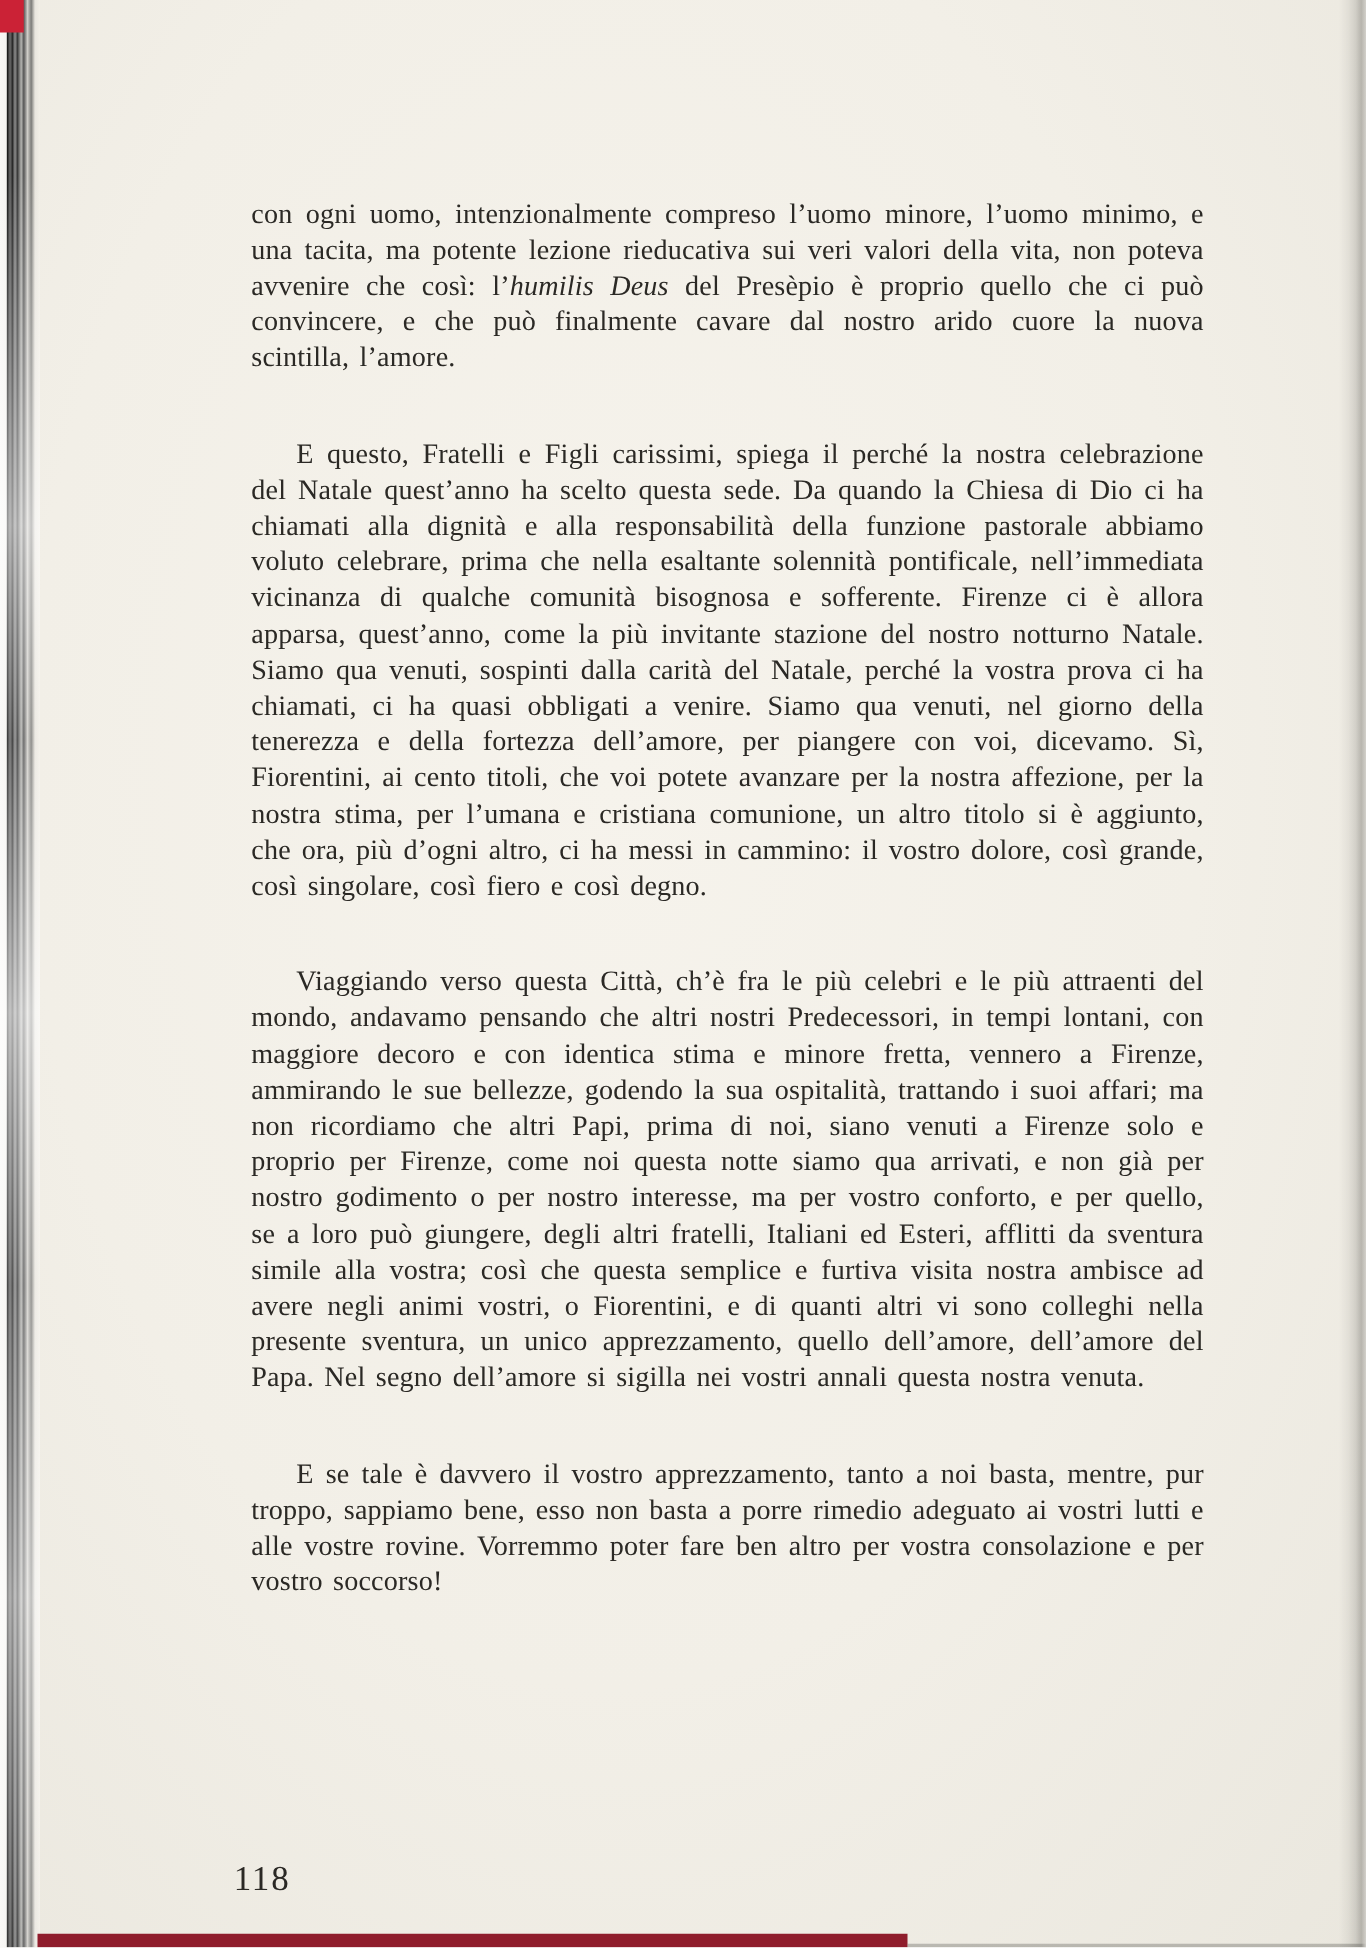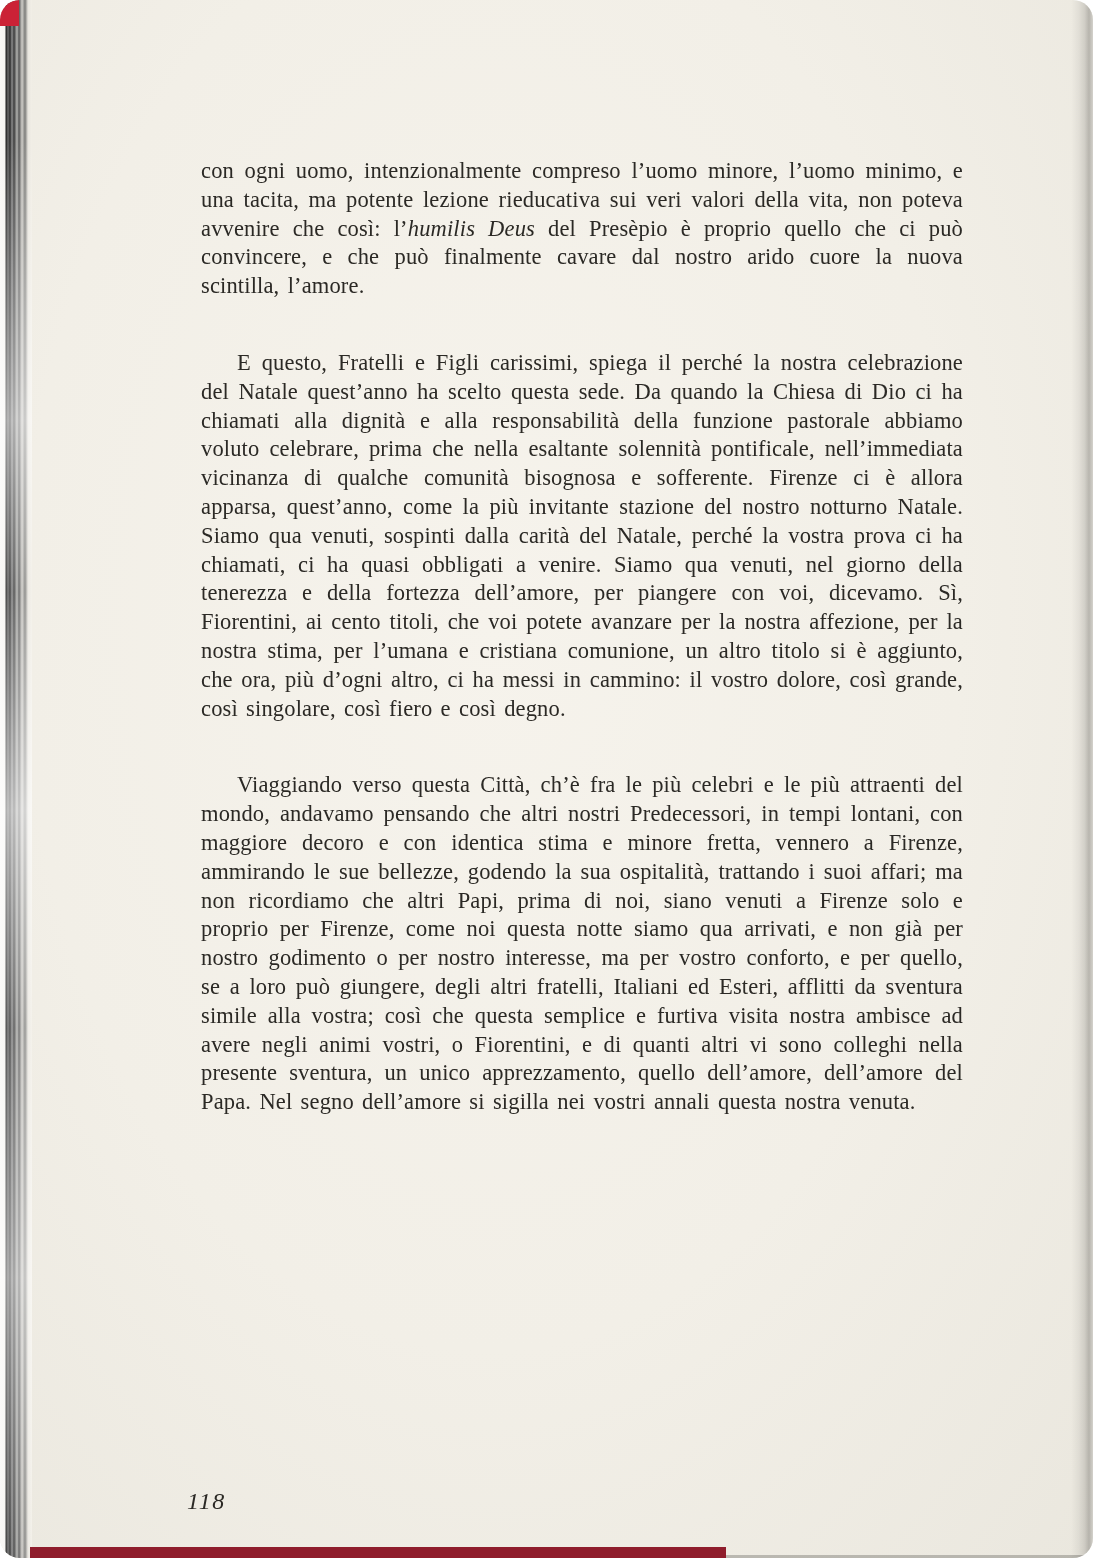--- a/index.html
+++ b/index.html
@@ -6,21 +6,20 @@
   html, body { background: #ffffff; }
   body { font-family: "Liberation Serif", "DejaVu Serif", serif; }
 
   .scan {
     position: relative;
     width: 1093px;
     height: 1558px;
     overflow: hidden;
     background:
       radial-gradient(ellipse at 45% 40%, #f6f3ec 0%, #f2efe7 55%, #eae7de 100%);
-    border-radius: 20px;
   }
 
   
   .left-edge {
     position: absolute;
     left: 0; top: 0;
     width: 32px; height: 1558px;
     background:
       linear-gradient(180deg,
         rgba(255,255,255,0)   0%,
@@ -86,22 +85,21 @@
     word-spacing: 2.5px;
   }
 
   .text-block p { margin: 0; }
   .text-block p.indent { text-indent: 36px; margin-top: 48px; }
   .italic { font-style: italic; }
 
   .page-number {
     position: absolute;
     left: 187px; top: 1488px;
-    font-size: 24px;
-    font-style: italic;
+    font-size: 28px;
     letter-spacing: 1.5px;
     color: #2b2925;
   }
 </style>
 </head>
 <body>
 
 <div class="scan">
 
   <div class="left-edge"></div>
@@ -110,17 +108,18 @@
   <div class="bottom-hairline"></div>
   <div class="right-edge"></div>
 
   <div class="text-block">
     <p><span>con ogni uomo, intenzionalmente compreso l’uomo minore, l’uomo minimo, e una tacita, ma potente lezione rieducativa sui veri valori della vita, non poteva avvenire che così: l’</span><span class="italic">humilis Deus</span><span> del Presèpio è proprio quello che ci può convincere, e che può finalmente cavare dal nostro arido cuore la nuova scintilla, l’amore.</span></p>
 
     <p class="indent">E questo, Fratelli e Figli carissimi, spiega il perché la nostra celebrazione del Natale quest’anno ha scelto questa sede. Da quando la Chiesa di Dio ci ha chiamati alla dignità e alla responsabilità della funzione pastorale abbiamo voluto celebrare, prima che nella esaltante solennità pontificale, nell’immediata vicinanza di qualche comunità bisognosa e sofferente. Firenze ci è allora apparsa, quest’anno, come la più invitante stazione del nostro notturno Natale. Siamo qua venuti, sospinti dalla carità del Natale, perché la vostra prova ci ha chiamati, ci ha quasi obbligati a venire. Siamo qua venuti, nel giorno della tenerezza e della fortezza dell’amore, per piangere con voi, dicevamo. Sì, Fiorentini, ai cento titoli, che voi potete avanzare per la nostra affezione, per la nostra stima, per l’umana e cristiana comunione, un altro titolo si è aggiunto, che ora, più d’ogni altro, ci ha messi in cammino: il vostro dolore, così grande, così singolare, così fiero e così degno.</p>
 
     <p class="indent">Viaggiando verso questa Città, ch’è fra le più celebri e le più attraenti del mondo, andavamo pensando che altri nostri Predecessori, in tempi lontani, con maggiore decoro e con identica stima e minore fretta, vennero a Firenze, ammirando le sue bellezze, godendo la sua ospitalità, trattando i suoi affari; ma non ricordiamo che altri Papi, prima di noi, siano venuti a Firenze solo e proprio per Firenze, come noi questa notte siamo qua arrivati, e non già per nostro godimento o per nostro interesse, ma per vostro conforto, e per quello, se a loro può giungere, degli altri fratelli, Italiani ed Esteri, afflitti da sventura simile alla vostra; così che questa semplice e furtiva visita nostra ambisce ad avere negli animi vostri, o Fiorentini, e di quanti altri vi sono colleghi nella presente sventura, un unico apprezzamento, quello dell’amore, dell’amore del Papa. Nel segno dell’amore si sigilla nei vostri annali questa nostra venuta.</p>
 
+    <p class="indent">E se tale è davvero il vostro apprezzamento, tanto a noi basta, mentre, pur troppo, sappiamo bene, esso non basta a porre rimedio adeguato ai vostri lutti e alle vostre rovine. Vorremmo poter fare ben altro per vostra consolazione e per vostro soccorso!</p>
   </div>
 
   <div class="page-number">118</div>
 
 </div>
 
 </body></html>

